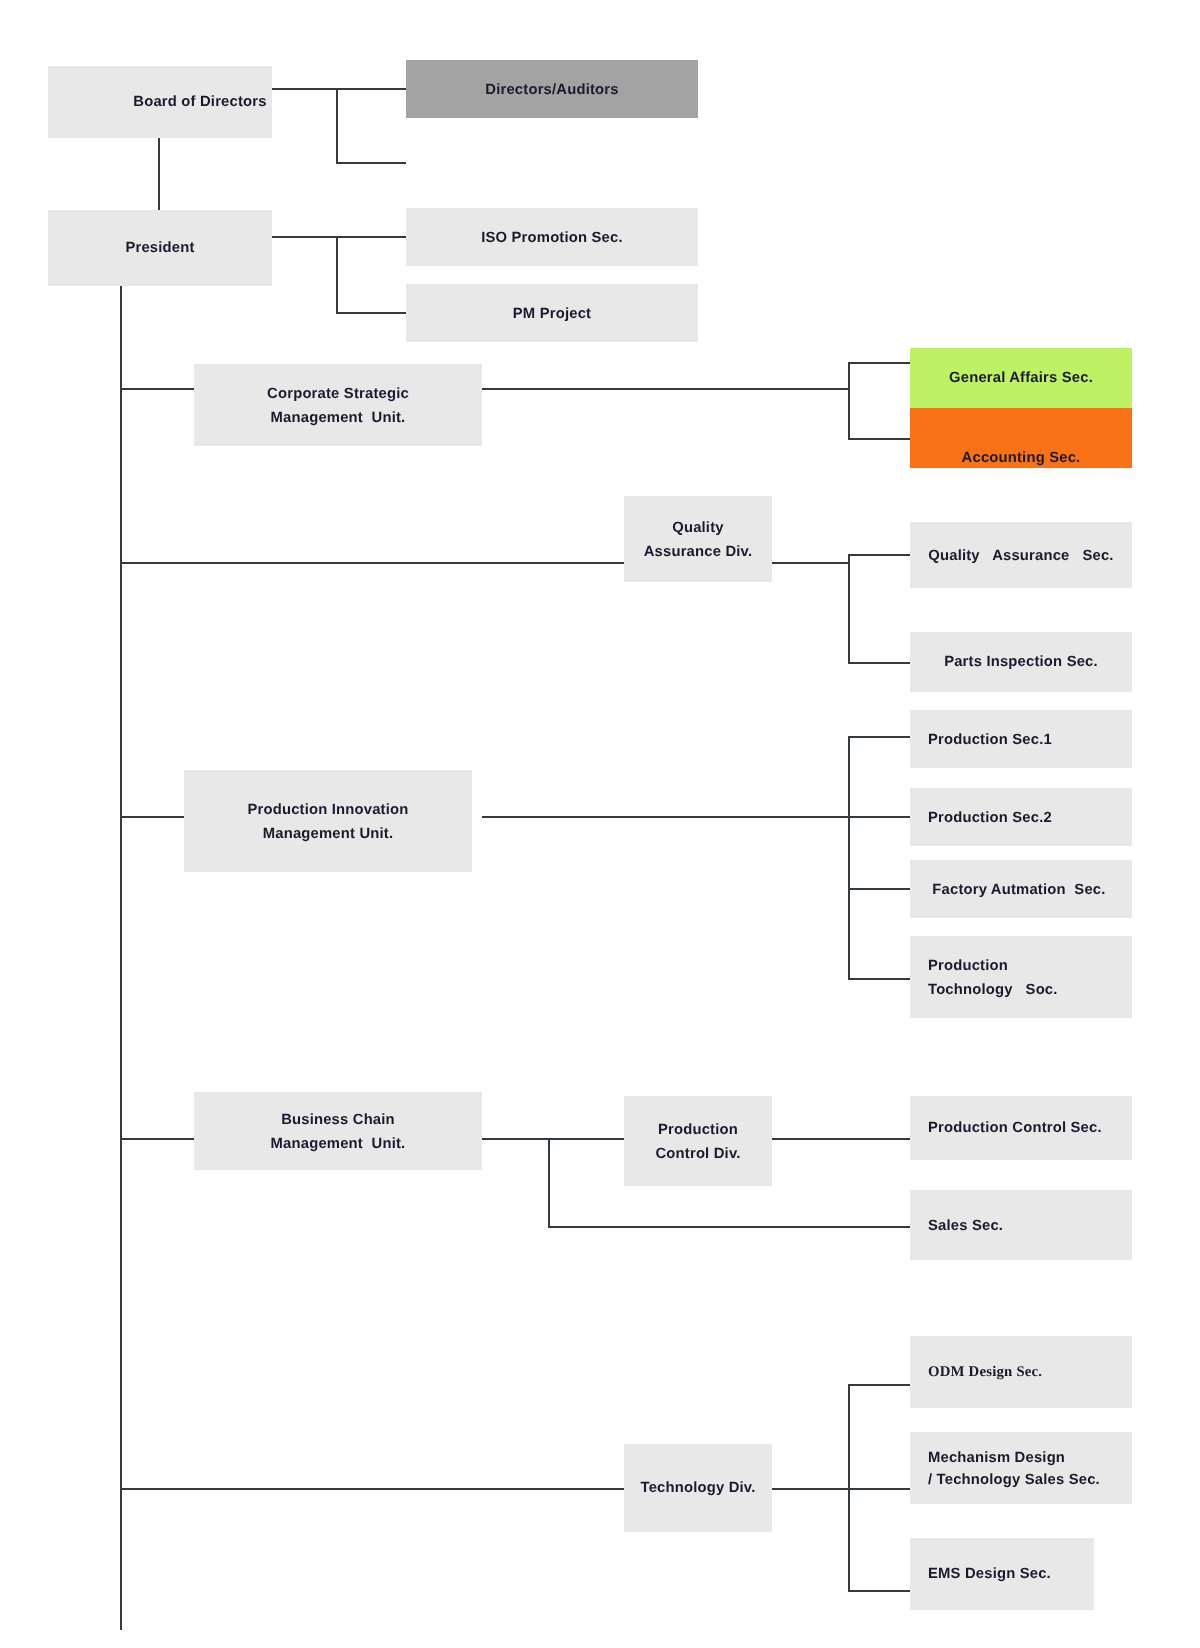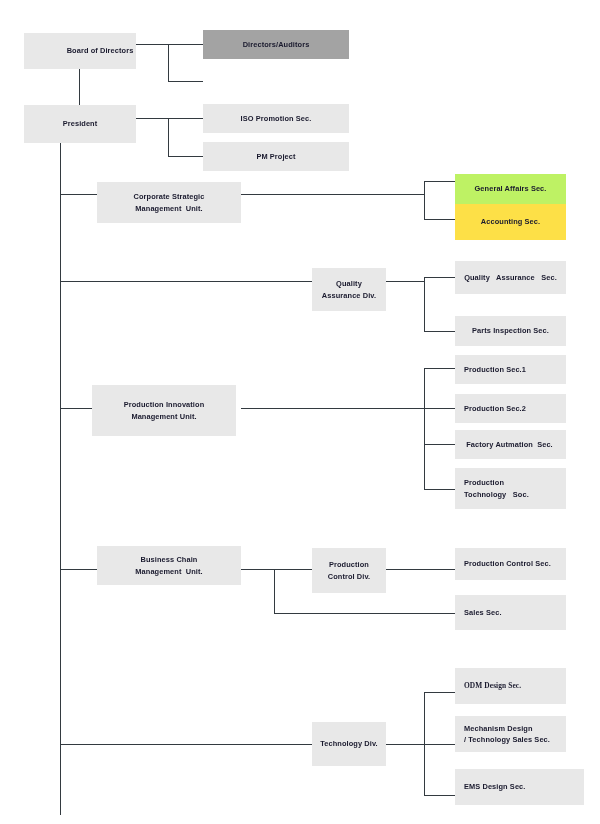--- a/index.html
+++ b/index.html
@@ -91,24 +91,24 @@
     <div class="node center" style="left: 203px; top: 142px; width: 146px; height: 29px; background: rgb(232, 232, 232); color: rgb(26, 26, 46);">
       <span class="ln">PM Project</span>
     </div>
     <div class="node center" style="left: 97px; top: 182px; width: 144px; height: 41px; background: rgb(232, 232, 232); color: rgb(26, 26, 46);">
       <span class="ln">Corporate Strategic</span>
       <span class="ln">Management  Unit.</span>
     </div>
     <div class="node center" style="left: 455px; top: 174px; width: 111px; height: 30px; background: #bef264; color: rgb(26, 26, 46);">
       <span class="ln">General Affairs Sec.</span>
     </div>
-    <div class="node center" style="left: 455px; top: 204px; width: 111px; height: 36px; background: #fde047; color: rgb(26, 26, 46);">
+    <div class="node center" style="left: 455px; top: 204px; width: 111px; height: 30px; background: #f97316; color: rgb(26, 26, 46); justify-content: flex-end;">
       <span class="ln">Accounting Sec.</span>
     </div>
-    <div class="node center" style="left: 312px; top: 268px; width: 74px; height: 43px; background: rgb(232, 232, 232); color: rgb(26, 26, 46);">
+    <div class="node center" style="left: 312px; top: 248px; width: 74px; height: 43px; background: rgb(232, 232, 232); color: rgb(26, 26, 46);">
       <span class="ln">Quality</span>
       <span class="ln">Assurance Div.</span>
     </div>
     <div class="node center" style="left: 455px; top: 261px; width: 111px; height: 33px; background: rgb(232, 232, 232); color: rgb(26, 26, 46);">
       <span class="ln">Quality   Assurance   Sec.</span>
     </div>
     <div class="node center" style="left: 455px; top: 316px; width: 111px; height: 30px; background: rgb(232, 232, 232); color: rgb(26, 26, 46);">
       <span class="ln">Parts Inspection Sec.</span>
     </div>
     <div class="node center" style="left: 92px; top: 385px; width: 144px; height: 51px; background: rgb(232, 232, 232); color: rgb(26, 26, 46);">
@@ -145,16 +145,16 @@
     <div class="node center" style="left: 312px; top: 722px; width: 74px; height: 44px; background: rgb(232, 232, 232); color: rgb(26, 26, 46); align-items: center;">
       <span class="ln">Technology Div.</span>
     </div>
     <div class="node left" style="left: 455px; top: 668px; width: 111px; height: 36px; background: rgb(232, 232, 232); color: rgb(26, 26, 46); font-family: Liberation Serif, serif;">
       <span class="ln">ODM Design Sec.</span>
     </div>
     <div class="node left" style="left: 455px; top: 716px; width: 111px; height: 36px; background: rgb(232, 232, 232); color: rgb(26, 26, 46);">
       <span class="ln">Mechanism Design</span>
       <span class="ln">/ Technology Sales Sec.</span>
     </div>
-    <div class="node left" style="left: 455px; top: 769px; width: 129px; height: 36px; background: rgb(232, 232, 232); color: rgb(26, 26, 46);">
+    <div class="node left" style="left: 455px; top: 769px; width: 92px; height: 36px; background: rgb(232, 232, 232); color: rgb(26, 26, 46);">
       <span class="ln">EMS Design Sec.</span>
     </div>
   </div>
 
 </body></html>

